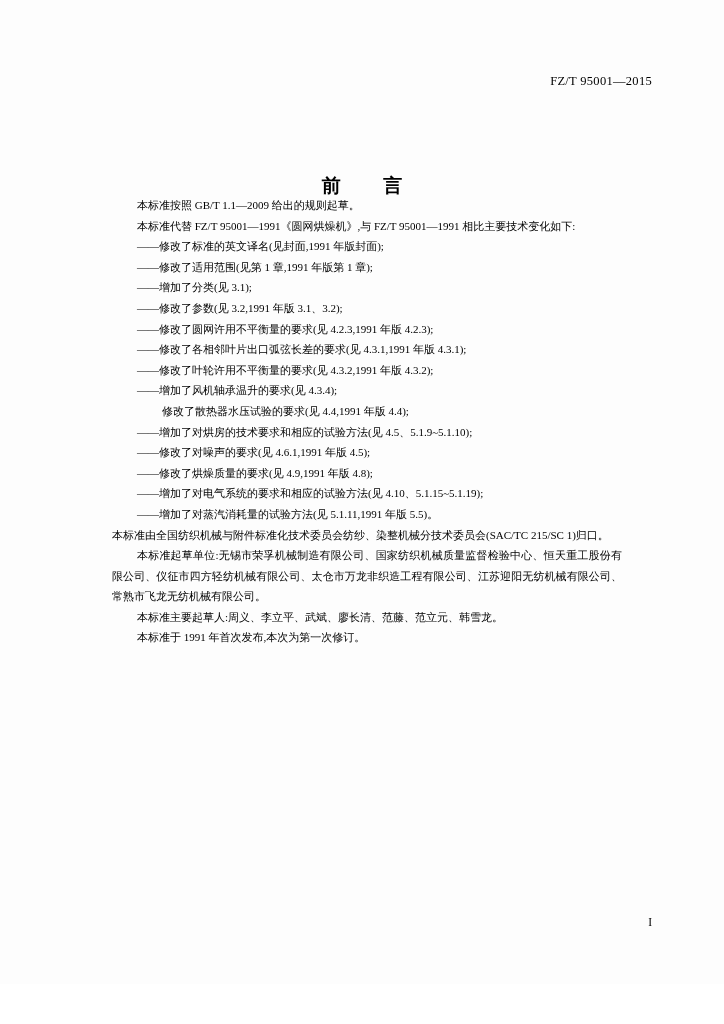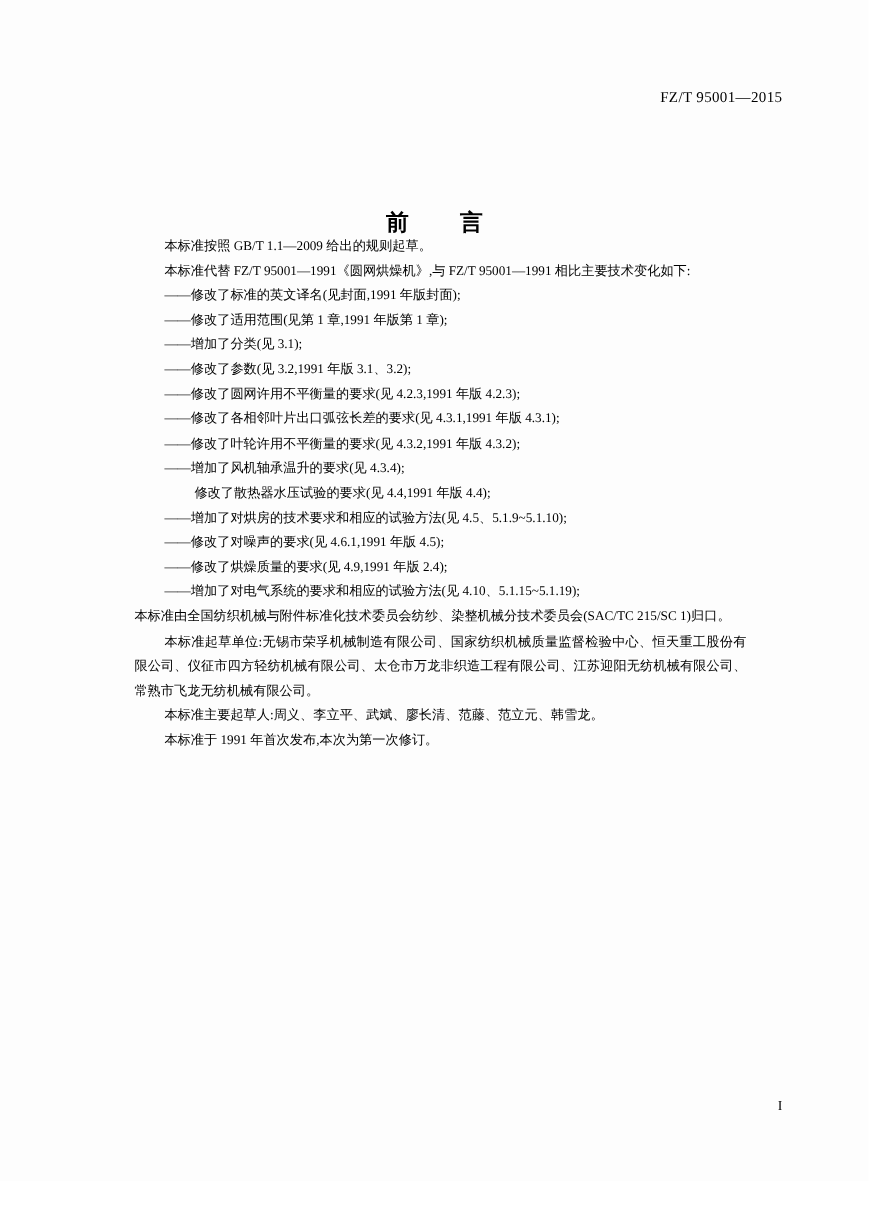--- a/index.html
+++ b/index.html
@@ -92,22 +92,23 @@
     <p class="p-dash">——修改了适用范围(见第 1 章,1991 年版第 1 章);</p>
     <p class="p-dash">——增加了分类(见 3.1);</p>
     <p class="p-dash">——修改了参数(见 3.2,1991 年版 3.1、3.2);</p>
     <p class="p-dash">——修改了圆网许用不平衡量的要求(见 4.2.3,1991 年版 4.2.3);</p>
     <p class="p-dash">——修改了各相邻叶片出口弧弦长差的要求(见 4.3.1,1991 年版 4.3.1);</p>
     <p class="p-dash">——修改了叶轮许用不平衡量的要求(见 4.3.2,1991 年版 4.3.2);</p>
     <p class="p-dash">——增加了风机轴承温升的要求(见 4.3.4);</p>
     <p class="p-dash" style="text-indent:50px;">修改了散热器水压试验的要求(见 4.4,1991 年版 4.4);</p>
     <p class="p-dash">——增加了对烘房的技术要求和相应的试验方法(见 4.5、5.1.9~5.1.10);</p>
     <p class="p-dash">——修改了对噪声的要求(见 4.6.1,1991 年版 4.5);</p>
-    <p class="p-dash">——修改了烘燥质量的要求(见 4.9,1991 年版 2.4);</p>
+    <p class="p-dash">——修改了烘燥质量的要求(见 4.9,1991 年版 4.8);</p>
     <p class="p-dash">——增加了对电气系统的要求和相应的试验方法(见 4.10、5.1.15~5.1.19);</p>
+    <p class="p-dash">——增加了对蒸汽消耗量的试验方法(见 5.1.11,1991 年版 5.5)。</p>
     <p class="p-hang">本标准由全国纺织机械与附件标准化技术委员会纺纱、染整机械分技术委员会(SAC/TC 215/SC 1)归口。</p>
     <p class="p-indent">本标准起草单位:无锡市荣孚机械制造有限公司、国家纺织机械质量监督检验中心、恒天重工股份有限公司、仪征市四方轻纺机械有限公司、太仓市万龙非织造工程有限公司、江苏迎阳无纺机械有限公司、常熟市飞龙无纺机械有限公司。</p>
     <p class="p-indent">本标准主要起草人:周义、李立平、武斌、廖长清、范藤、范立元、韩雪龙。</p>
     <p class="p-indent">本标准于 1991 年首次发布,本次为第一次修订。</p>
   </div>
 
   <div class="page-number">I</div>
 
 </div>
 

